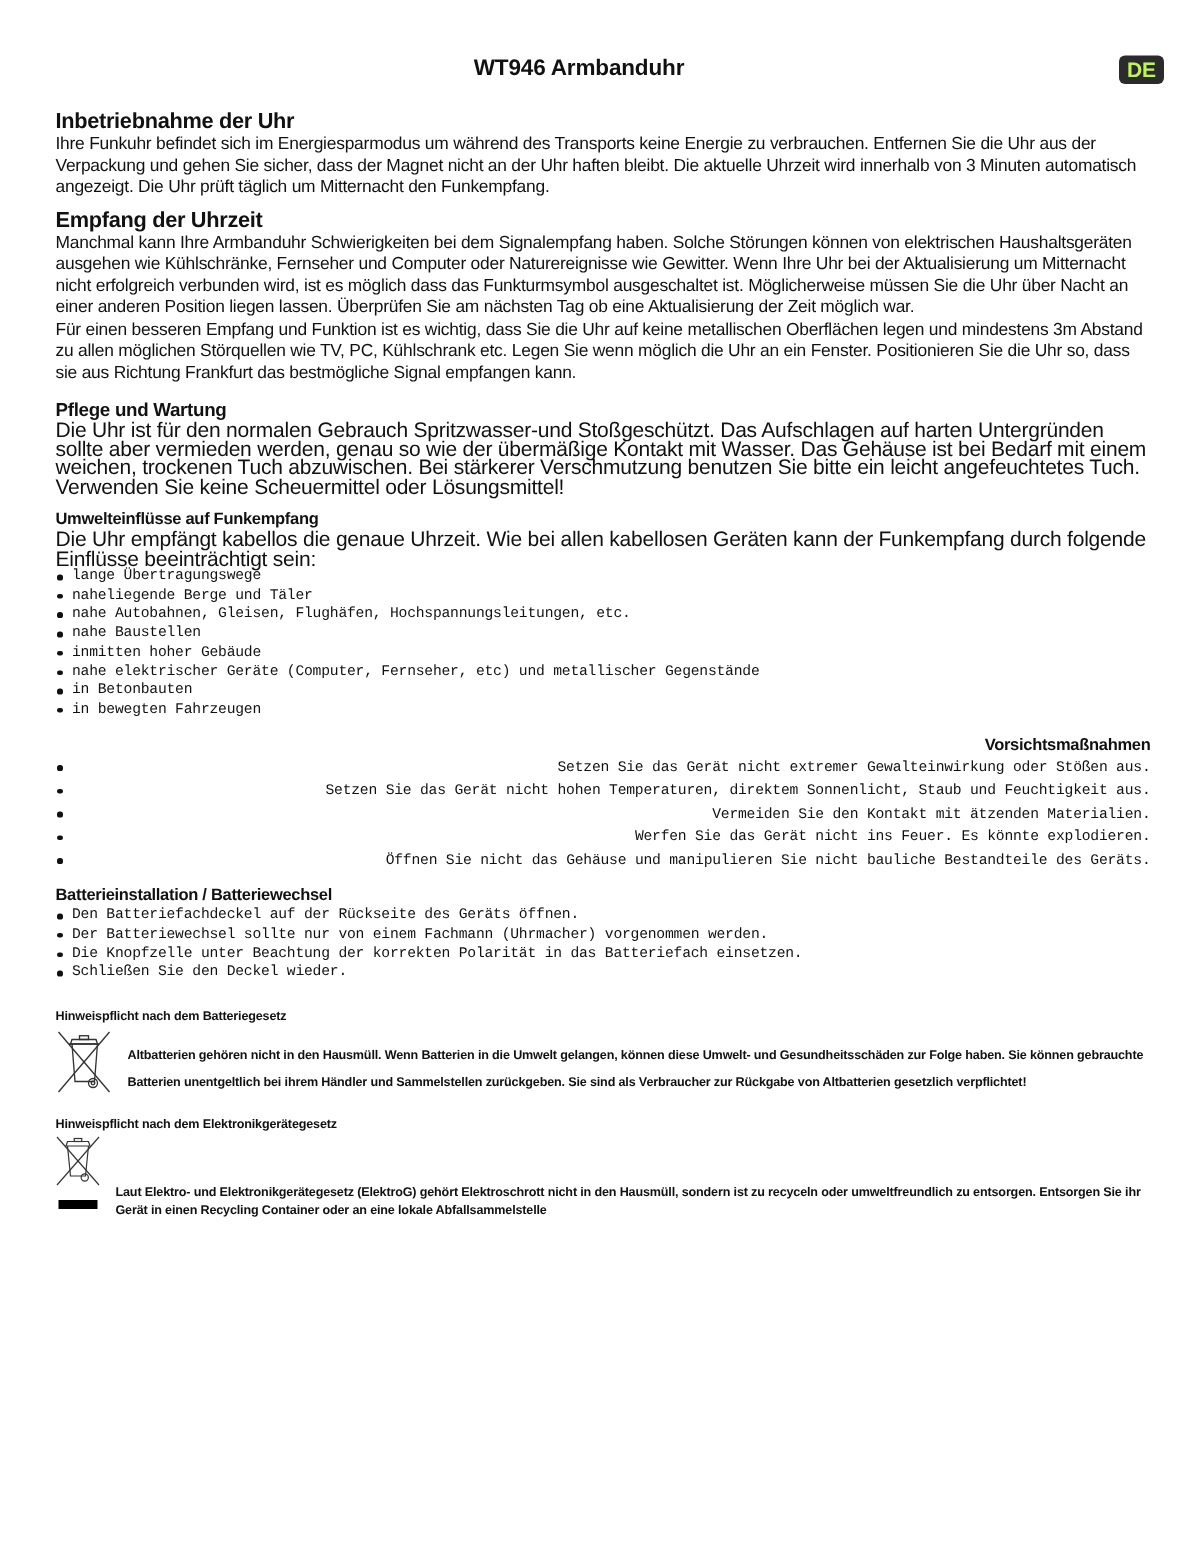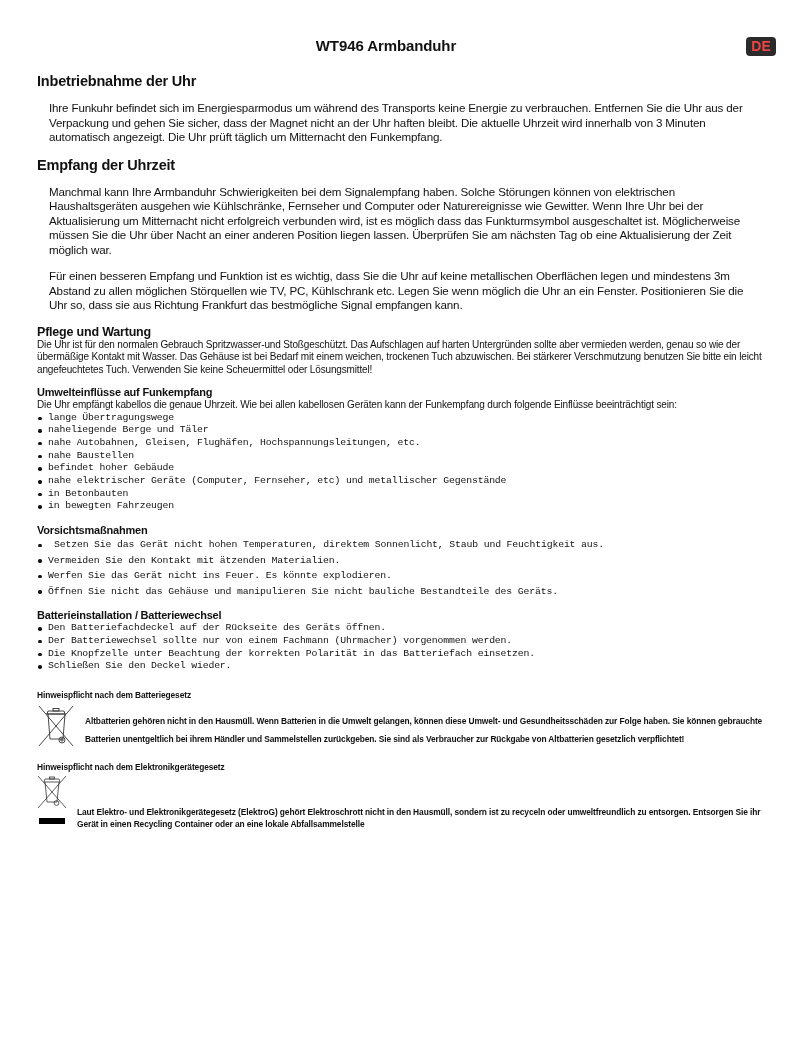--- a/index.html
+++ b/index.html
@@ -8,46 +8,46 @@
       font-family: "Liberation Sans", "DejaVu Sans", sans-serif;
       color: #111111;
     }
     .page { position: absolute; left: 0; top: 0; width: 668px; height: 1037px; }
     .doc-title {
       position: absolute; left: 0; width: 772px; top: 37px;
       text-align: center; font-weight: bold; font-size: 15px; letter-spacing: -0.1px;
     }
     .lang-badge {
       position: absolute; left: 746px; top: 37px; width: 30px; height: 19px;
-      background: #2b2b2b; color: #ef4444; border-radius: 4px;
+      background: #2b2b2b; color: #bef264; border-radius: 4px;
       font-weight: bold; font-size: 14px; line-height: 19px; text-align: center;
     }
     .content { position: absolute; left: 37px; top: 73px; width: 730px; }
     h2.big { margin: 0; font-size: 14.5px; font-weight: bold; line-height: 16px; letter-spacing: -0.2px; }
-    p.big { margin: 12px; font-size: 11.6px; line-height: 14.5px; letter-spacing: -0.15px; }
+    p.big { margin: 0; font-size: 11.6px; line-height: 14.5px; letter-spacing: -0.15px; }
     h3.mid { margin: 0; font-size: 12.5px; font-weight: bold; line-height: 14px; letter-spacing: -0.2px; }
     h4.small { margin: 0; font-size: 11px; font-weight: bold; line-height: 13px; letter-spacing: -0.2px; }
-    p.small { margin: 0; font-size: 10px; line-height: 12.5px; letter-spacing: -0.15px; }
+    p.small { margin: 0; font-size: 14px; line-height: 12.5px; letter-spacing: -0.15px; }
     ul.bullets { margin: 0; padding: 0; list-style: none; font-family: Liberation Mono, monospace; }
     ul.bullets li {
       position: relative; padding-left: 11px; font-size: 9.8px; line-height: 12.7px; letter-spacing: -0.15px;
     }
     ul.bullets li::before {
       content: ""; position: absolute; left: 1px; top: 5px; width: 3.5px; height: 3.5px;
       background: #111; border-radius: 50%;
     }
     ul.spaced li { line-height: 15.5px; }
     ul.spaced li::before { top: 6.5px; }
     .indent-extra { padding-left: 5px; }
     .sec1 { margin-top: 0; }
     .sec2 { margin-top: 6px; }
     .para2 { margin-top: 9px; }
     .sec3 { margin-top: 10px; }
     .sec4 { margin-top: 10px; }
-    .sec5 { margin-top: 11px; }
+    .sec5 { margin-top: 11px; text-align: right; }
     .sec6 { margin-top: 10px; }
     .notice-title { font-size: 8.4px; font-weight: bold; line-height: 11px; letter-spacing: -0.1px; }
     .notice1 { margin-top: 17px; }
     .notice2 { margin-top: 14px; }
     .notice-row { display: flex; align-items: flex-end; }
     .notice-text { font-size: 8.4px; font-weight: bold; line-height: 18px; letter-spacing: -0.1px; }
     .notice-text.tight { line-height: 12px; }
     .bin1 { width: 38px; height: 44px; margin-top: 3px; margin-right: 10px; flex: 0 0 38px; }
     .bin2 { width: 30px; height: 56px; margin-top: 1px; margin-right: 10px; flex: 0 0 30px; }
   </style>
@@ -77,30 +77,31 @@
     </section>
 
     <section class="sec4">
       <h4 class="small">Umwelteinflüsse auf Funkempfang</h4>
       <p class="small">Die  Uhr empfängt kabellos die genaue Uhrzeit. Wie bei allen kabellosen Geräten kann der Funkempfang durch folgende Einflüsse beeinträchtigt sein:</p>
       <ul class="bullets">
         <li>lange Übertragungswege</li>
         <li>naheliegende Berge und Täler</li>
         <li>nahe Autobahnen, Gleisen, Flughäfen, Hochspannungsleitungen, etc.</li>
         <li>nahe Baustellen</li>
-        <li>befindet hoher Gebäude</li>
+        <li>inmitten hoher Gebäude</li>
         <li>nahe elektrischer Geräte (Computer, Fernseher, etc) und metallischer Gegenstände</li>
         <li>in Betonbauten</li>
         <li>in bewegten Fahrzeugen</li>
       </ul>
     </section>
 
     <section class="sec5">
       <h4 class="small">Vorsichtsmaßnahmen</h4>
       <ul class="bullets spaced">
+        <li>Setzen Sie das Gerät nicht extremer Gewalteinwirkung oder Stößen aus.</li>
         <li class="indent-extra"><span style="padding-left:6px">Setzen Sie das Gerät nicht hohen Temperaturen, direktem Sonnenlicht, Staub und Feuchtigkeit aus.</span></li>
         <li>Vermeiden Sie den Kontakt mit ätzenden Materialien.</li>
         <li>Werfen Sie das Gerät nicht ins Feuer. Es könnte explodieren.</li>
         <li>Öffnen Sie nicht das Gehäuse und manipulieren Sie nicht bauliche Bestandteile des Geräts.</li>
       </ul>
     </section>
 
     <section class="sec6">
       <h4 class="small">Batterieinstallation / Batteriewechsel</h4>
       <ul class="bullets">

